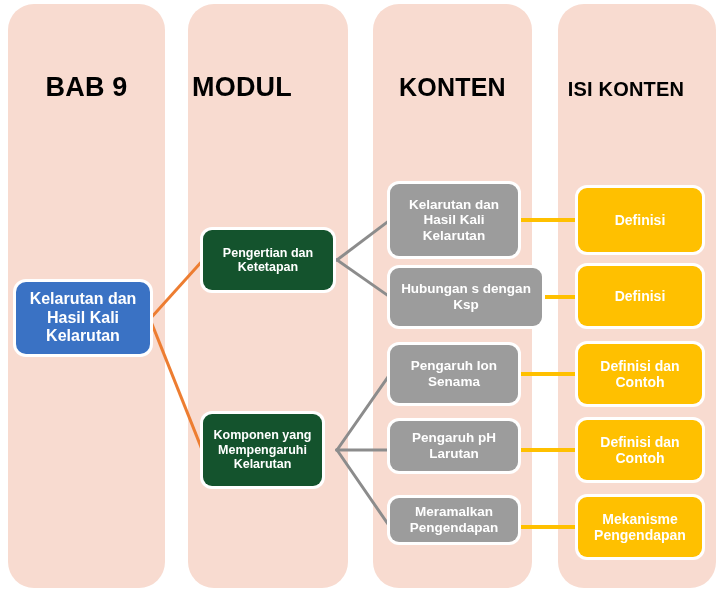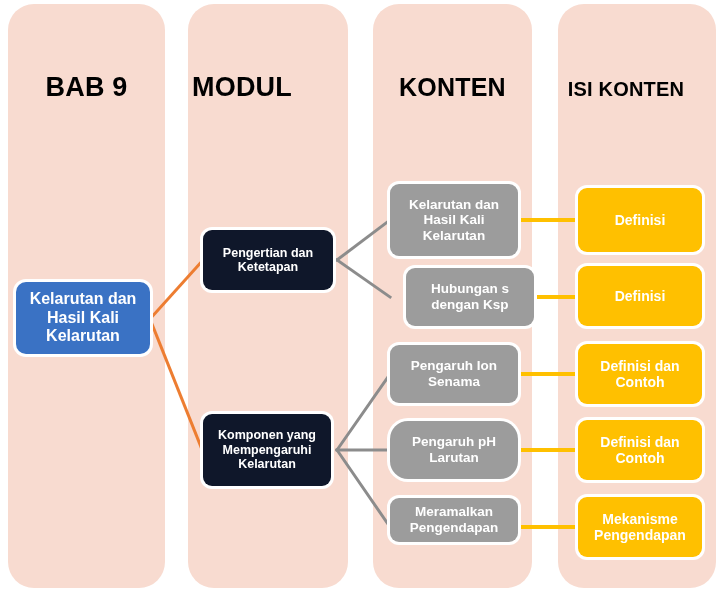--- a/index.html
+++ b/index.html
@@ -53,21 +53,21 @@
     color: #ffffff;
     font-weight: bold;
     border-radius: 9px;
     box-sizing: border-box;
     line-height: 1.16;
     box-shadow: 0 0 0 3px #ffffff;
   }
   .node span { display: block; padding: 0 4px; }
 
   .node-blue   { background: #3a72c4; font-size: 16px; border-radius: 10px; }
-  .node-orange { background: #0f172a; font-size: 12.5px; }
+  .node-orange { background: #14532d; font-size: 12.5px; }
   .node-gray   { background: #9c9c9c; font-size: 13.5px; }
   .node-yellow { background: #ffc000; font-size: 14px; }
 </style>
 </head>
 <body>
 
 <div id="stage">
 
   <div class="panel" style="left:8px; top:4px; width:157px; height:584px;"></div>
   <div class="panel" style="left:188px; top:4px; width:160px; height:584px;"></div>
@@ -106,34 +106,34 @@
     </g>
   </svg>
 
   <div class="node node-blue" style="left:16px; top:282px; width:134px; height:72px;">
     <span>Kelarutan dan Hasil Kali Kelarutan</span>
   </div>
 
   <div class="node node-orange" style="left:203px; top:230px; width:130px; height:60px;">
     <span>Pengertian dan Ketetapan</span>
   </div>
-  <div class="node node-orange" style="left:203px; top:414px; width:128px; height:72px;">
+  <div class="node node-orange" style="left:203px; top:414px; width:119px; height:72px;">
     <span>Komponen yang Mempengaruhi Kelarutan</span>
   </div>
 
   <div class="node node-gray" style="left:390px; top:184px; width:128px; height:72px;">
     <span>Kelarutan dan Hasil Kali Kelarutan</span>
   </div>
-  <div class="node node-gray" style="left:406px; top:268px; width:128px; height:58px;">
+  <div class="node node-gray" style="left:390px; top:268px; width:152px; height:58px;">
     <span>Hubungan s dengan Ksp</span>
   </div>
   <div class="node node-gray" style="left:390px; top:345px; width:128px; height:58px;">
     <span>Pengaruh Ion Senama</span>
   </div>
-  <div class="node node-gray" style="left:390px; top:421px; width:128px; height:58px;border-radius:18px;">
+  <div class="node node-gray" style="left:390px; top:421px; width:128px; height:50px;">
     <span>Pengaruh pH Larutan</span>
   </div>
   <div class="node node-gray" style="left:390px; top:498px; width:128px; height:44px;">
     <span>Meramalkan Pengendapan</span>
   </div>
 
   <div class="node node-yellow" style="left:578px; top:188px; width:124px; height:64px;">
     <span>Definisi</span>
   </div>
   <div class="node node-yellow" style="left:578px; top:266px; width:124px; height:60px;">

